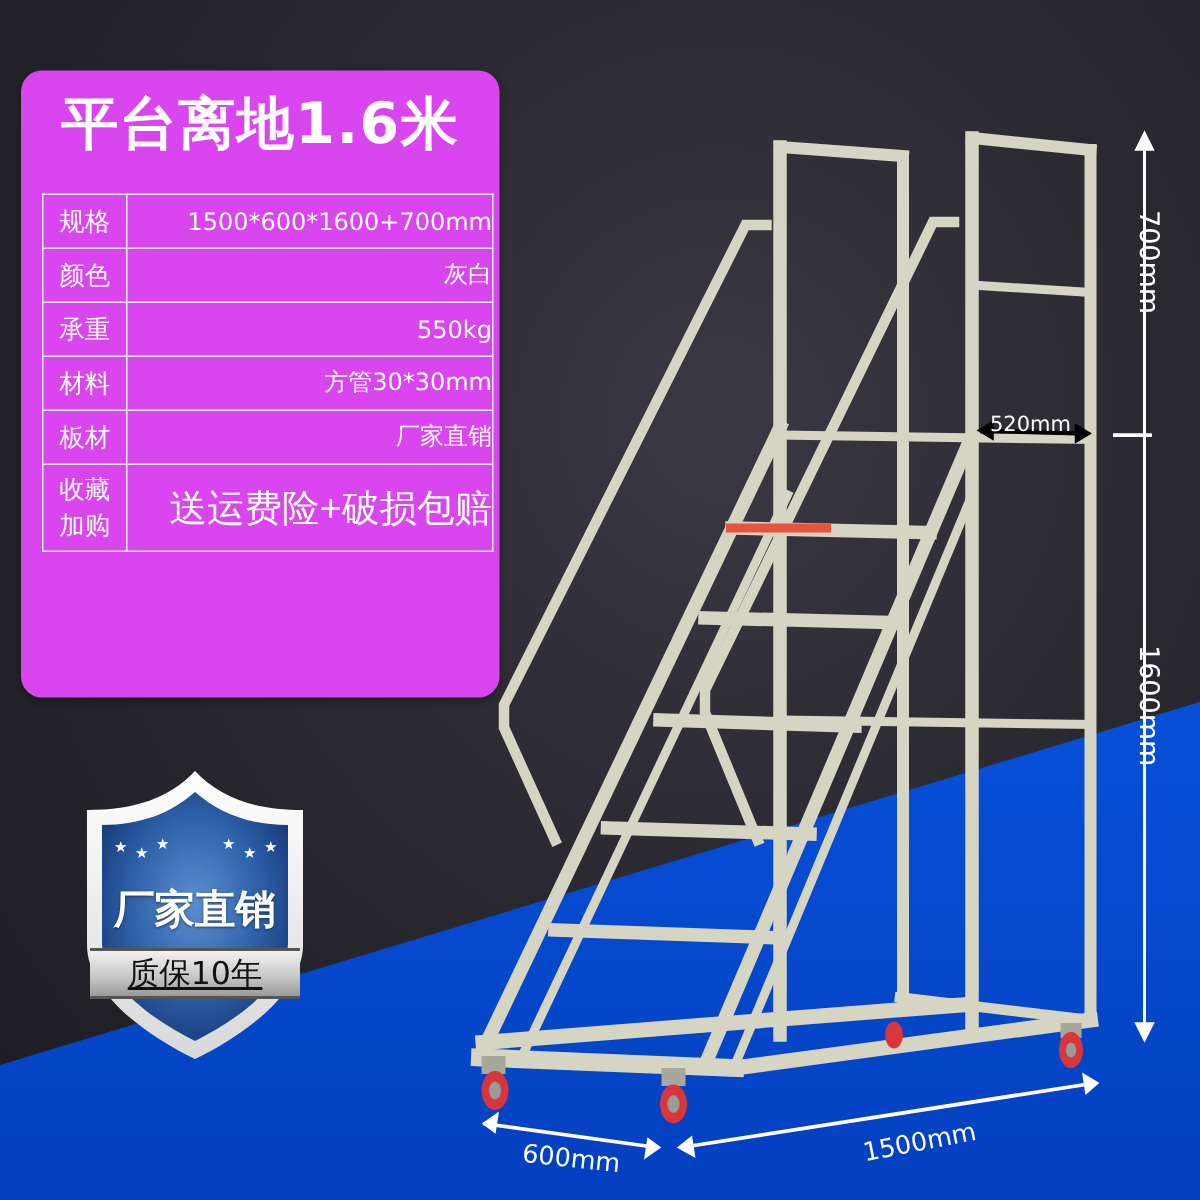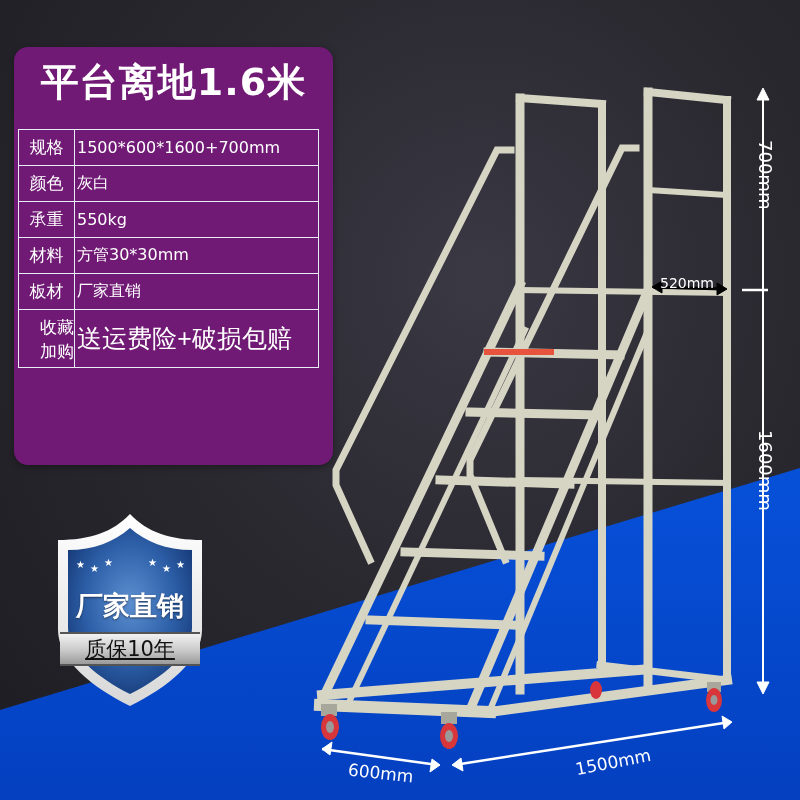--- a/index.html
+++ b/index.html
@@ -15,47 +15,47 @@
   }
   .bg-blue {
     position: absolute; inset: 0;
     background: linear-gradient(180deg, #0a6cf0 0%, #0650d8 60%, #0440c0 100%);
     clip-path: polygon(0 710px, 800px 468px, 800px 800px, 0 800px);
   }
 
   
   .spec-panel {
     position: absolute; left: 14px; top: 47px; width: 319px; height: 418px;
-    background: #701a75;
+    background: #d946ef;
     border-radius: 14px;
     box-shadow: 0 2px 6px rgba(0,0,0,0.35);
   }
   .panel-title {
     position: absolute; left: 0; right: 0; top: 10px;
     text-align: center; color: #fff;
     font-size: 38px; font-weight: bold; letter-spacing: 1px;
   }
   .spec-table {
-    position: absolute; left: 4px; top: 82px; width: 301px;
+    position: absolute; left: 14px; top: 82px; width: 301px;
     border-collapse: collapse;
     color: #fff;
     border-radius: 12px;
   }
   .spec-table td {
     border: 1.5px solid #e8eef8;
     height: 36px;
     font-size: 16px;
     white-space: nowrap;
   }
   .spec-table td.k {
     width: 56px; text-align: center; font-size: 17px;
   }
-  .spec-table td.v { padding-left: 2px; }
+  .spec-table td.v { padding-left: 2px; text-align: right; }
   .spec-table tr.tall td { height: 58px; }
-  .spec-table tr.tall td.k { line-height: 24px; text-align: right; }
+  .spec-table tr.tall td.k { line-height: 24px; }
   .spec-table tr.tall td.v { font-size: 25px; font-family: Liberation Mono, monospace; }
 
   
   .badge {
     position: absolute; left: 52px; top: 510px; width: 156px; height: 200px;
   }
   .badge-text-main {
     position: absolute; left: 0; right: 0; top: 78px;
     text-align: center; color: #fff; font-size: 27px; font-weight: bold;
     text-shadow: 0 1px 2px rgba(0,0,0,0.5);

